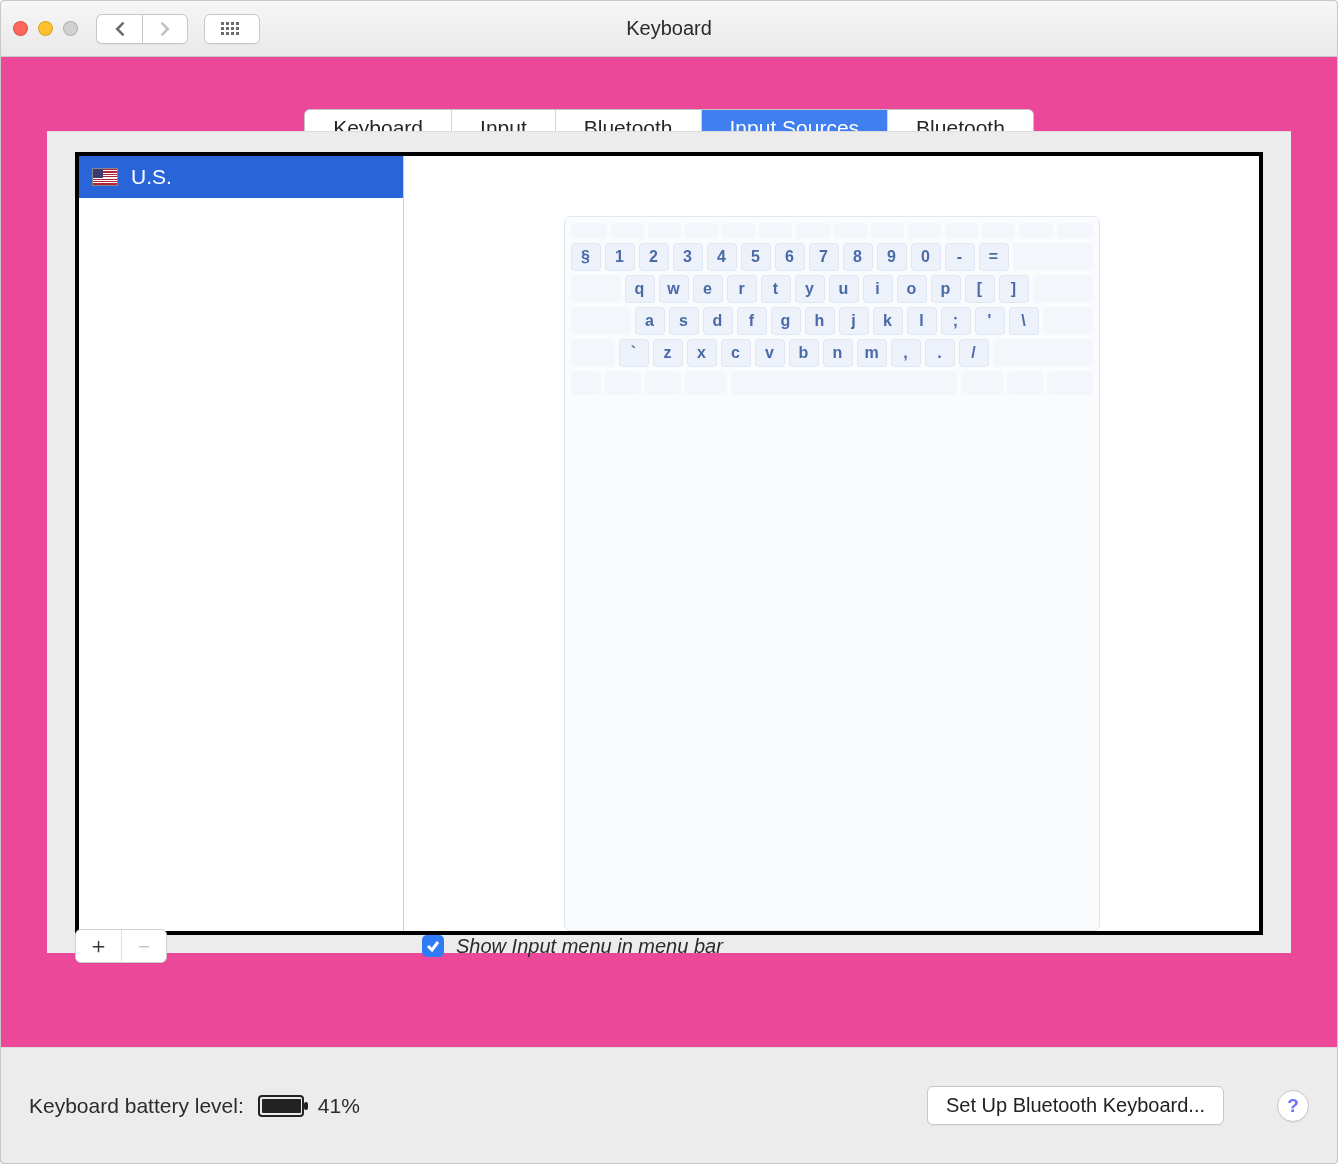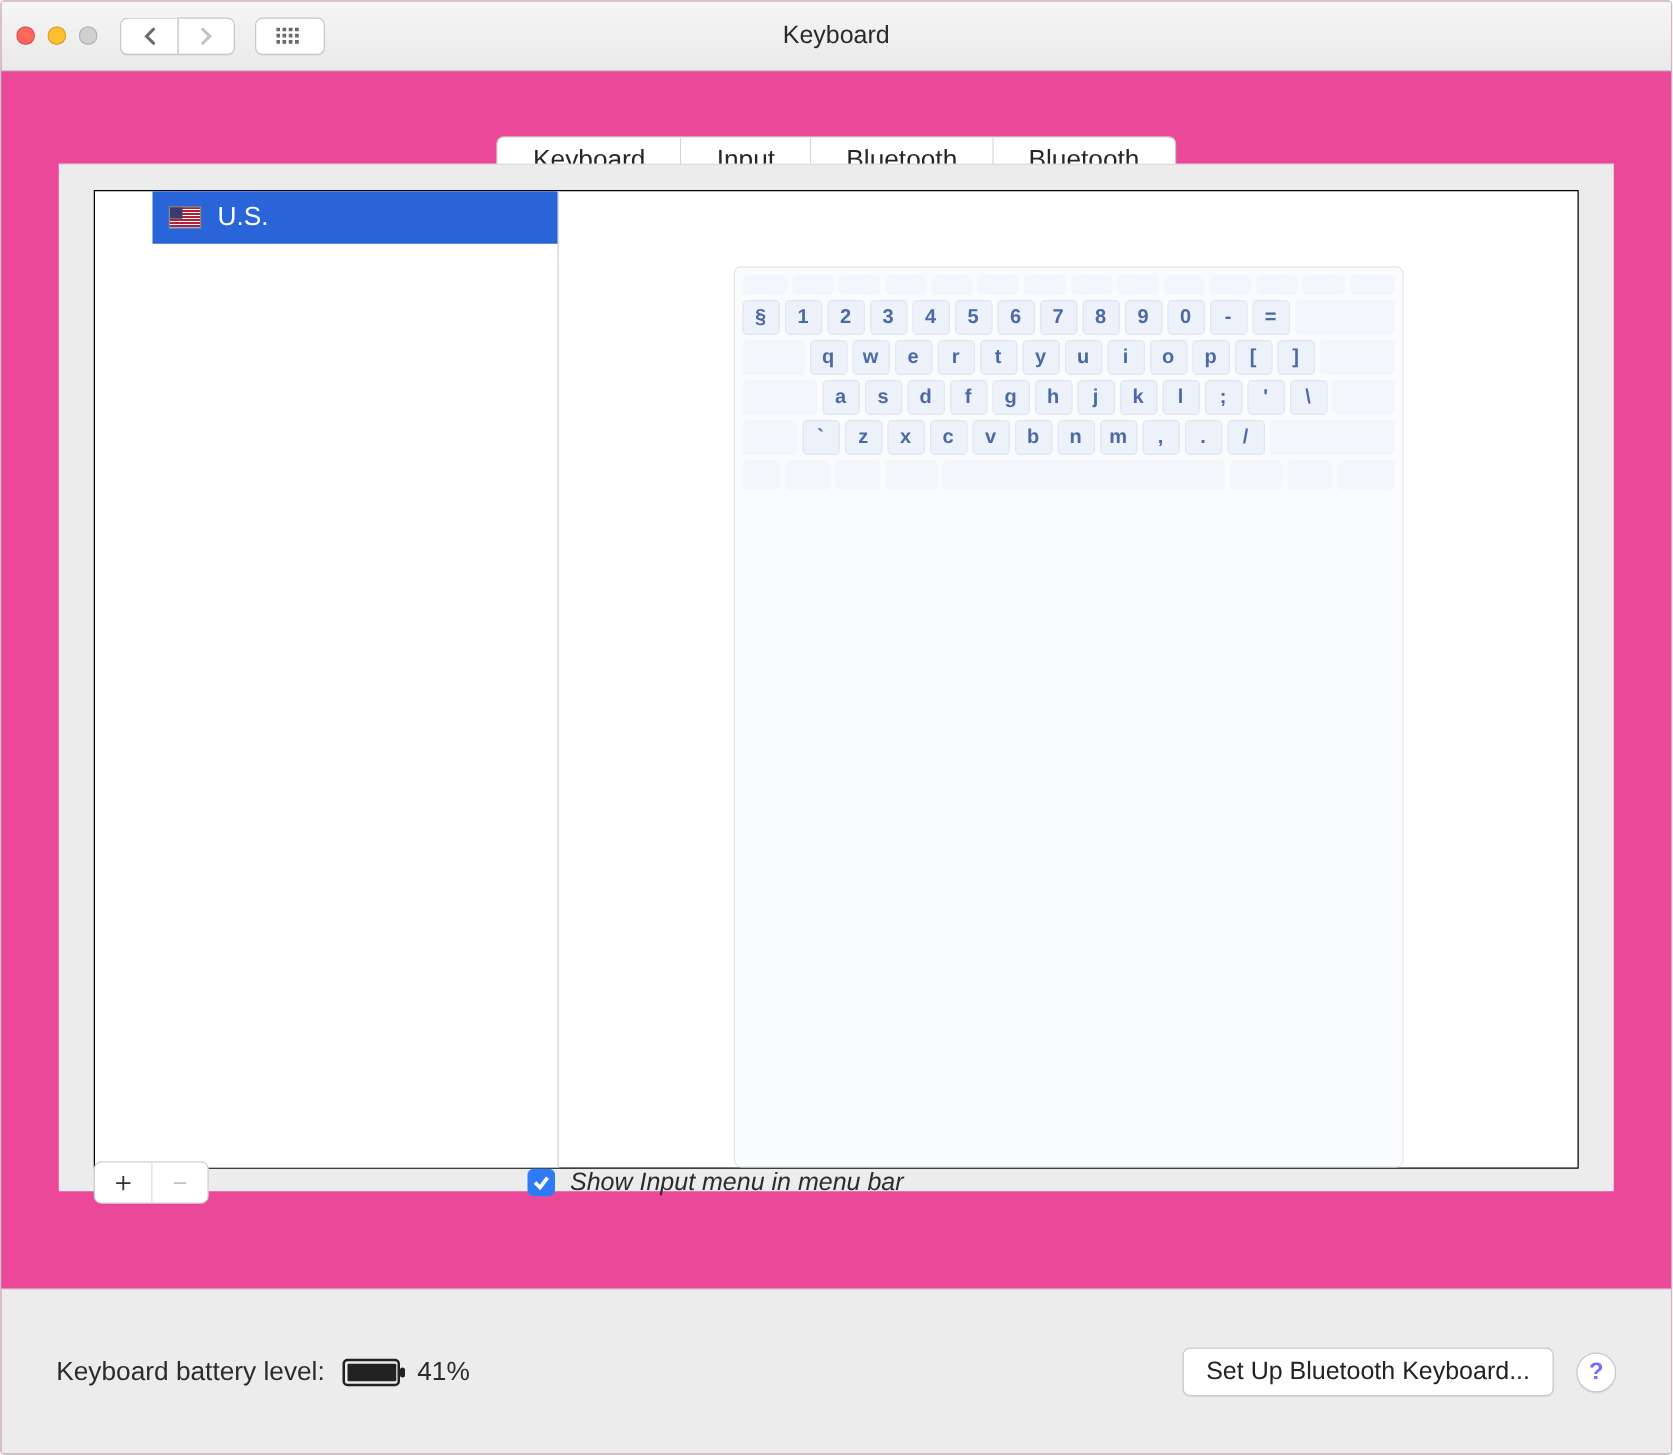--- a/index.html
+++ b/index.html
@@ -92,24 +92,23 @@
   
   .panel {
     position:absolute;
     left:46px; right:46px;
     top:130px; bottom:210px;
     border-top:1px solid #dcdcdc;
     background:#ececec;
   }
   .panel-inner{
     position:absolute; top:20px; left:28px; right:28px; bottom:18px;
-    border:1px solid #000000;
+    border:4px solid #000000;
     background:#fff;
     display:flex;
-    padding-left:46px;
   }
   .sidebar {
     width:325px; border-right:1px solid #cfcfcf;
     background:#fff;
   }
   .source-row {
     height:42px; display:flex; align-items:center;
     padding:0 14px; gap:14px;
     background:#2964d9; color:#fff; font-size:21px;
   }
@@ -184,24 +183,24 @@
   .check-wrap{
     margin-left:255px;
     display:flex;align-items:center;font-style:italic;
   }
 
   
   .footer {
     position:absolute; left:0; right:0; bottom:0;
     border-top:1px solid #dcdcdc;
     background:#ececec;
-    height:132px;
+    height:116px;
     display:flex; align-items:center;
-    padding:0 44px;
-    font-size:21px; color:#2b2b2b;
+    padding:0 28px;
+    font-size:21px; color:#2b2b2b;gap:35px;
   }
   .battery-label{ display:flex; align-items:center; gap:14px; }
   .batt {
     width:46px; height:22px; border:2px solid #222; border-radius:4px;
     position:relative;
   }
   .batt::after{
     content:""; position:absolute; right:-6px; top:5px; width:4px; height:8px;
     background:#222; border-radius:2px;
   }
@@ -263,20 +262,21 @@
       </svg>
     </div>
     <div class="title">Keyboard</div>
   </div>
 
   <div class="tabs-wrap">
     <div class="tabs">
       <div class="tab">Keyboard</div>
       <div class="tab">Input</div>
       <div class="tab">Bluetooth</div>
+      <div class="tab active">Input Sources</div>
       <div class="tab">Bluetooth</div>
     </div>
   </div>
 
   <div class="panel">
     <div class="panel-inner">
       <div class="sidebar">
         <div class="source-row">
           <span class="flag"></span>
           <span>U.S.</span>

